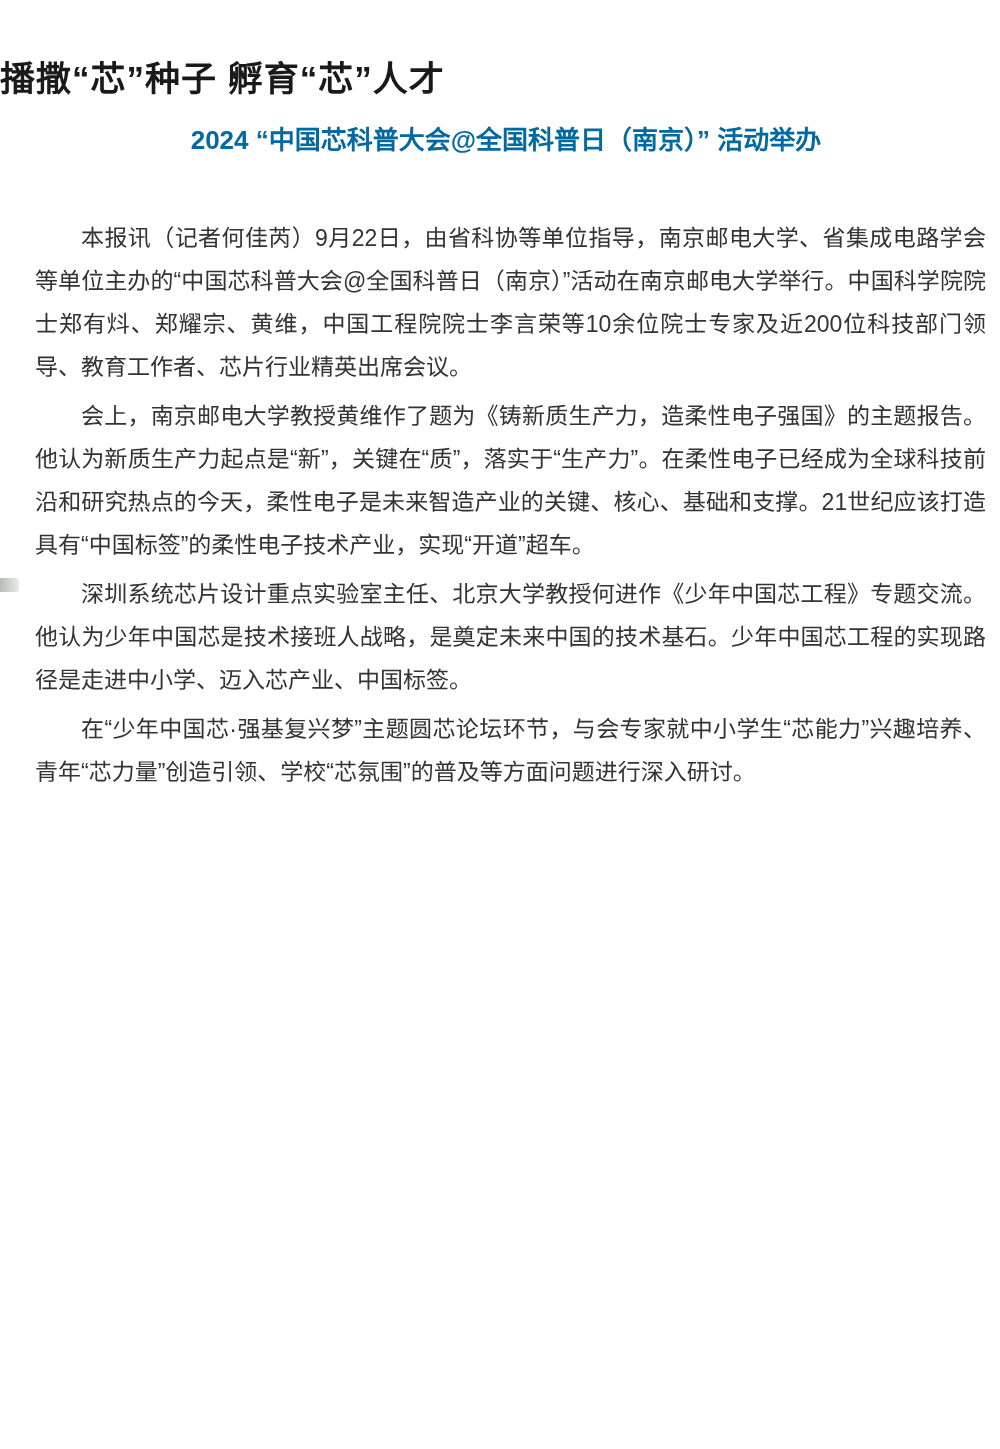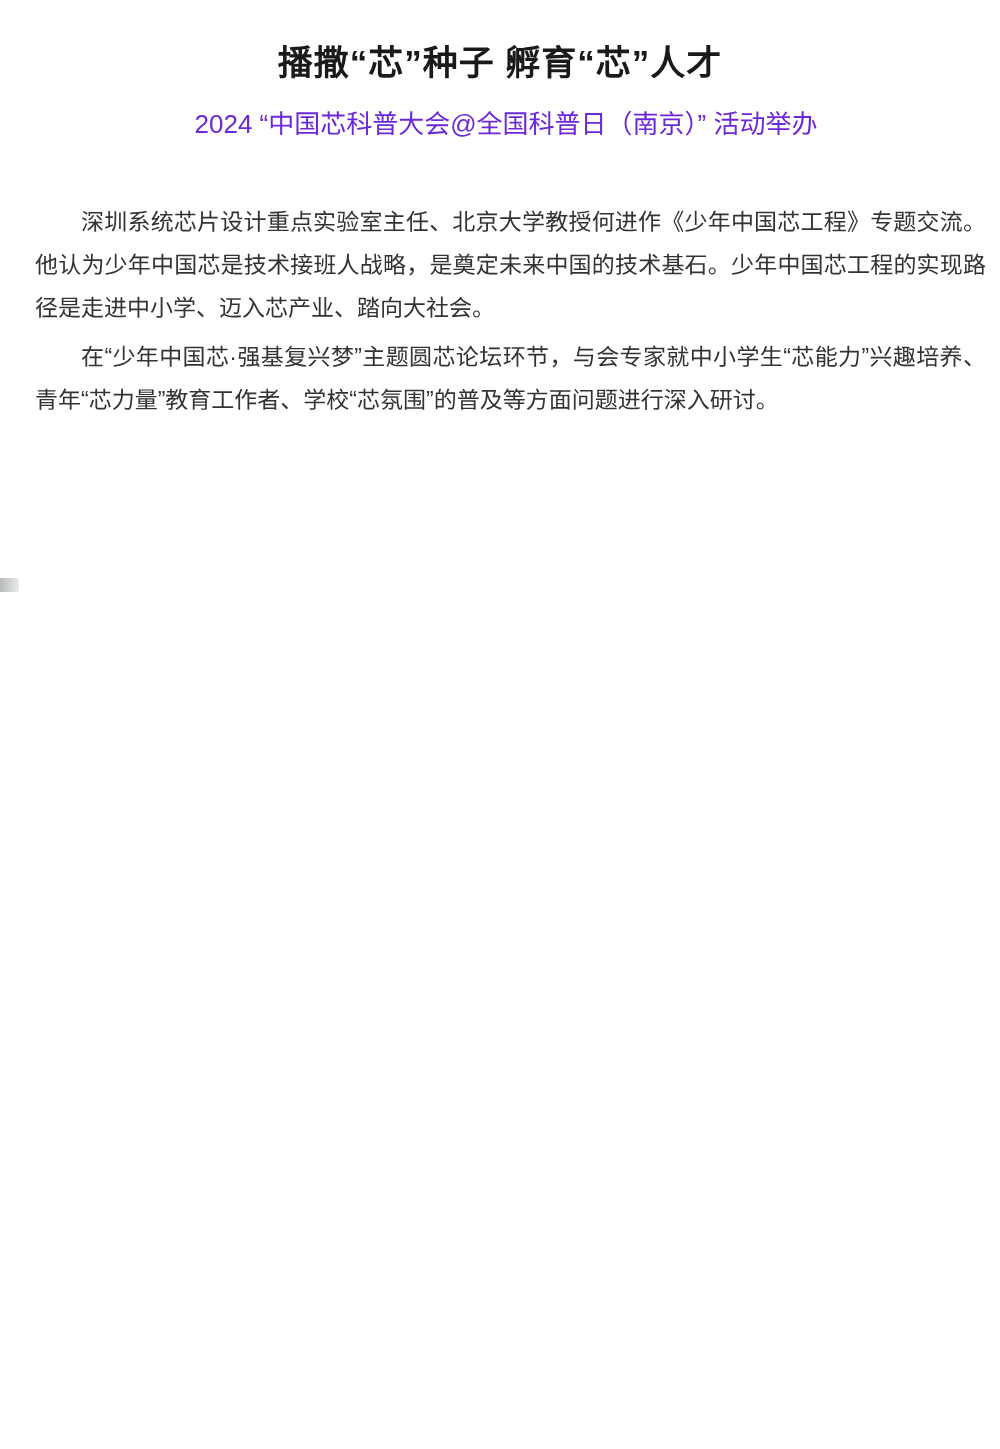--- a/index.html
+++ b/index.html
@@ -8,35 +8,35 @@
   }
   body {
     width: 1000px;
     height: 1449px;
     background: #ffffff;
     font-family: "Liberation Sans", sans-serif;
     position: relative;
     overflow: hidden;
   }
   .page-title {
-    margin: 44px 0 0 0;
-    text-align: center;
+    margin: 60px 0 0 0;
+    text-align: left;
     font-size: 35px;
     line-height: 38px;
     font-weight: 700;
     color: #1a1a1a;
     letter-spacing: 1px;
   }
   .page-subtitle {
     margin: 27px 0 0 12px;
     text-align: center;
     font-size: 26px;
     line-height: 30px;
-    font-weight: 400;
-    color: #6d28d9;
+    font-weight: 700;
+    color: #0369a1;
   }
   .article {
     margin-top: 62px;
     padding: 0 14px 0 35px;
     font-size: 23px;
     line-height: 43px;
     color: #333333;
     text-align: justify;
   }
   .article p {
@@ -55,17 +55,19 @@
   }
 </style>
 </head>
 <body>
 
 <h1 class="page-title">播撒“芯”种子 孵育“芯”人才</h1>
 
 <h2 class="page-subtitle">2024 “中国芯科普大会@全国科普日（南京）” 活动举办</h2>
 
 <div class="article">
-    <p>深圳系统芯片设计重点实验室主任、北京大学教授何进作《少年中国芯工程》专题交流。他认为少年中国芯是技术接班人战略，是奠定未来中国的技术基石。少年中国芯工程的实现路径是走进中小学、迈入芯产业、踏向大社会。</p>
-    <p>在“少年中国芯·强基复兴梦”主题圆芯论坛环节，与会专家就中小学生“芯能力”兴趣培养、青年“芯力量”教育工作者、学校“芯氛围”的普及等方面问题进行深入研讨。</p>
+    <p>本报讯（记者何佳芮）9月22日，由省科协等单位指导，南京邮电大学、省集成电路学会等单位主办的“中国芯科普大会@全国科普日（南京）”活动在南京邮电大学举行。中国科学院院士郑有炓、郑耀宗、黄维，中国工程院院士李言荣等10余位院士专家及近200位科技部门领导、教育工作者、芯片行业精英出席会议。</p>
+    <p>会上，南京邮电大学教授黄维作了题为《铸新质生产力，造柔性电子强国》的主题报告。他认为新质生产力起点是“新”，关键在“质”，落实于“生产力”。在柔性电子已经成为全球科技前沿和研究热点的今天，柔性电子是未来智造产业的关键、核心、基础和支撑。21世纪应该打造具有“中国标签”的柔性电子技术产业，实现“开道”超车。</p>
+    <p>深圳系统芯片设计重点实验室主任、北京大学教授何进作《少年中国芯工程》专题交流。他认为少年中国芯是技术接班人战略，是奠定未来中国的技术基石。少年中国芯工程的实现路径是走进中小学、迈入芯产业、中国标签。</p>
+    <p>在“少年中国芯·强基复兴梦”主题圆芯论坛环节，与会专家就中小学生“芯能力”兴趣培养、青年“芯力量”创造引领、学校“芯氛围”的普及等方面问题进行深入研讨。</p>
   </div>
 
 <div class="left-edge-fragment"></div>
 
 </body></html>

